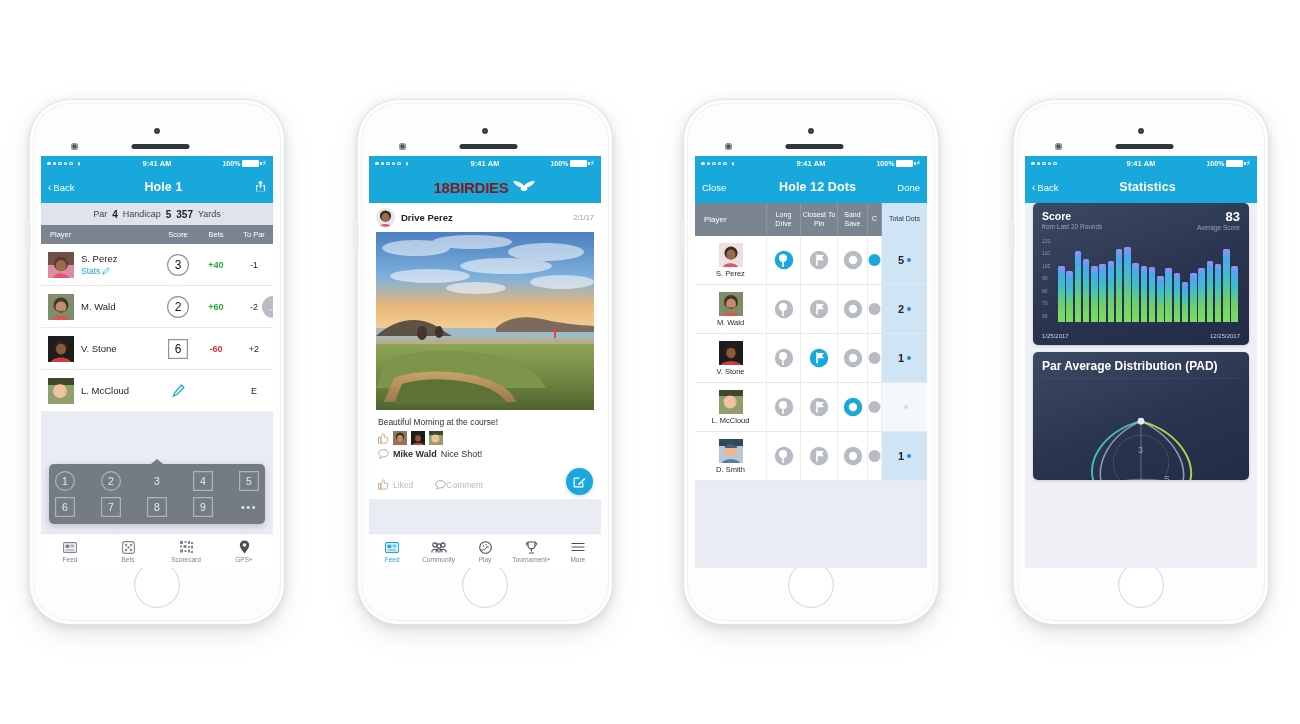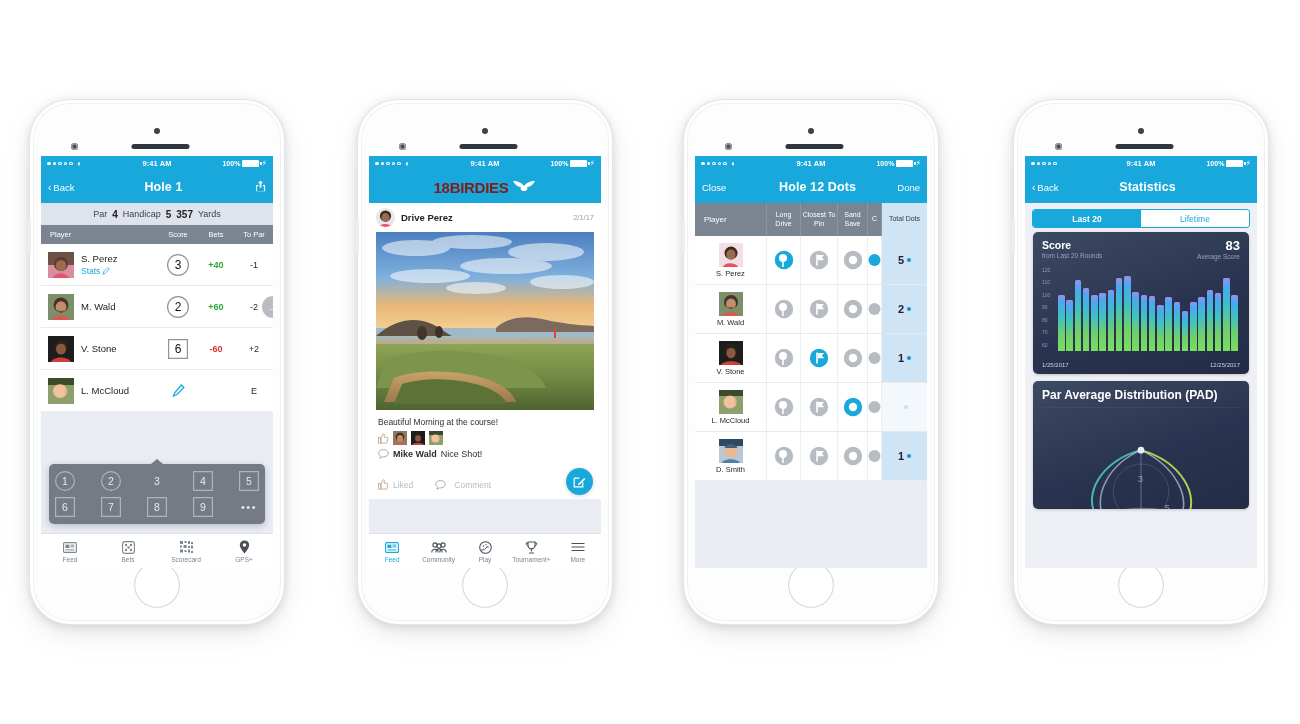--- a/index.html
+++ b/index.html
@@ -528,21 +528,21 @@
         </div>
 
         <div class="actionrow">
           <span style="display:inline-flex;align-items:center;gap:4px;">
             <svg width="11" height="11" viewBox="0 0 11 11">
                 <path d="M3 4.6L5.2.8c.8-.2 1.3.3 1.2 1.1L6 4.2h3c.6 0 1 .5.9 1.1l-.8 4c-.1.5-.5.8-1 .8H3z" fill="none" stroke="#c3a88a" stroke-width=".9"></path>
                 <rect x=".5" y="4.6" width="2.2" height="5.5" fill="none" stroke="#c3a88a" stroke-width=".9"></rect>
               </svg>
             <span>Liked</span>
           </span>
-          <span style="display:inline-flex;align-items:center;gap:8px;">
+          <span style="display:inline-flex;align-items:center;gap:0;">
             <svg width="11" height="10" viewBox="0 0 11 10">
                 <path d="M5.5.6C2.8.6.7 2.2.7 4.2c0 1.2.8 2.3 2 3-.1.7-.5 1.3-1 1.9 1.2-.2 2.2-.7 2.9-1.3.3 0 .6.1.9.1 2.7 0 4.8-1.6 4.8-3.7S8.2.6 5.5.6z" fill="none" stroke="#9aa0a7" stroke-width=".9"></path>
               </svg>
             <span>Comment</span>
           </span>
           <div class="fab">
             <svg width="13" height="13" viewBox="0 0 13 13">
                 <path d="M1.2 3.2h5.2M1.2 3.2v8.6h8.6V7.2" fill="none" stroke="#fff" stroke-width="1.2"></path>
                 <path d="M5.6 8.6l5.6-5.6 1.1 1.1-5.6 5.6-1.6.5z" fill="#fff"></path>
               </svg>
@@ -895,26 +895,20 @@
       </div>
 
       <div class="navbar">
         <div class="nav-left">
           <span class="chev">‹</span>
           <span>Back</span>
         </div>
         <div class="nav-title">Statistics</div>
       </div>
 
-      <div class="segwrap">
-        <div class="seg">
-          <div class="on">Last 20</div>
-          <div class="off">Lifetime</div>
-        </div>
-      </div>
 
       <div class="card">
         <div class="cardtop">
           <div class="ct-l">
             <div class="ct-title">Score</div>
             <div class="ct-sub">from Last 20 Rounds</div>
           </div>
           <div class="ct-r">
             <div class="ct-val">83</div>
             <div class="ct-sub">Average Score</div>

